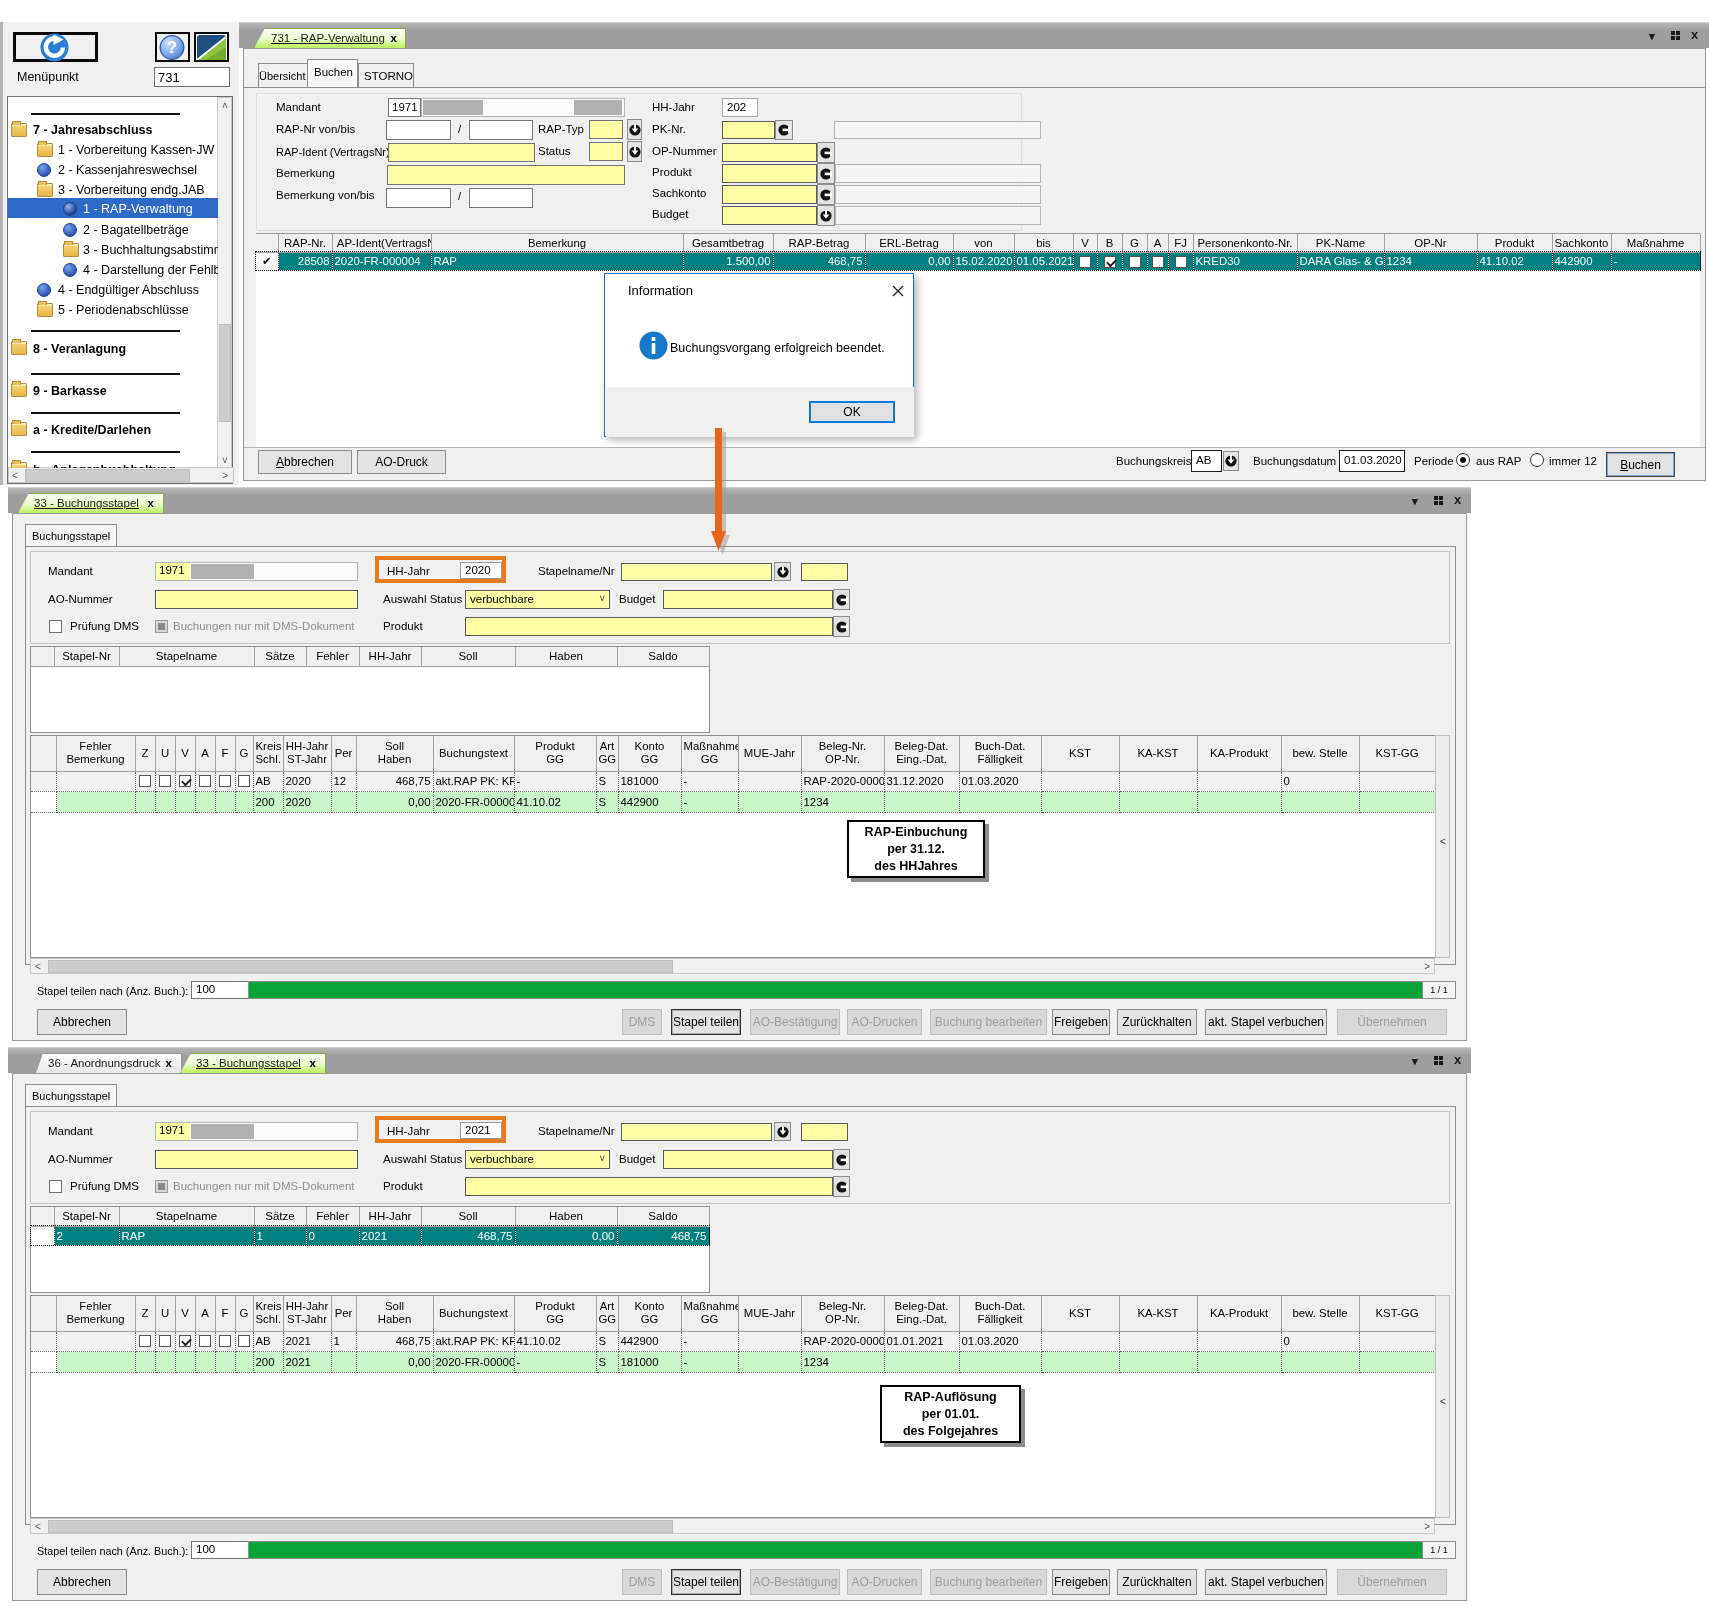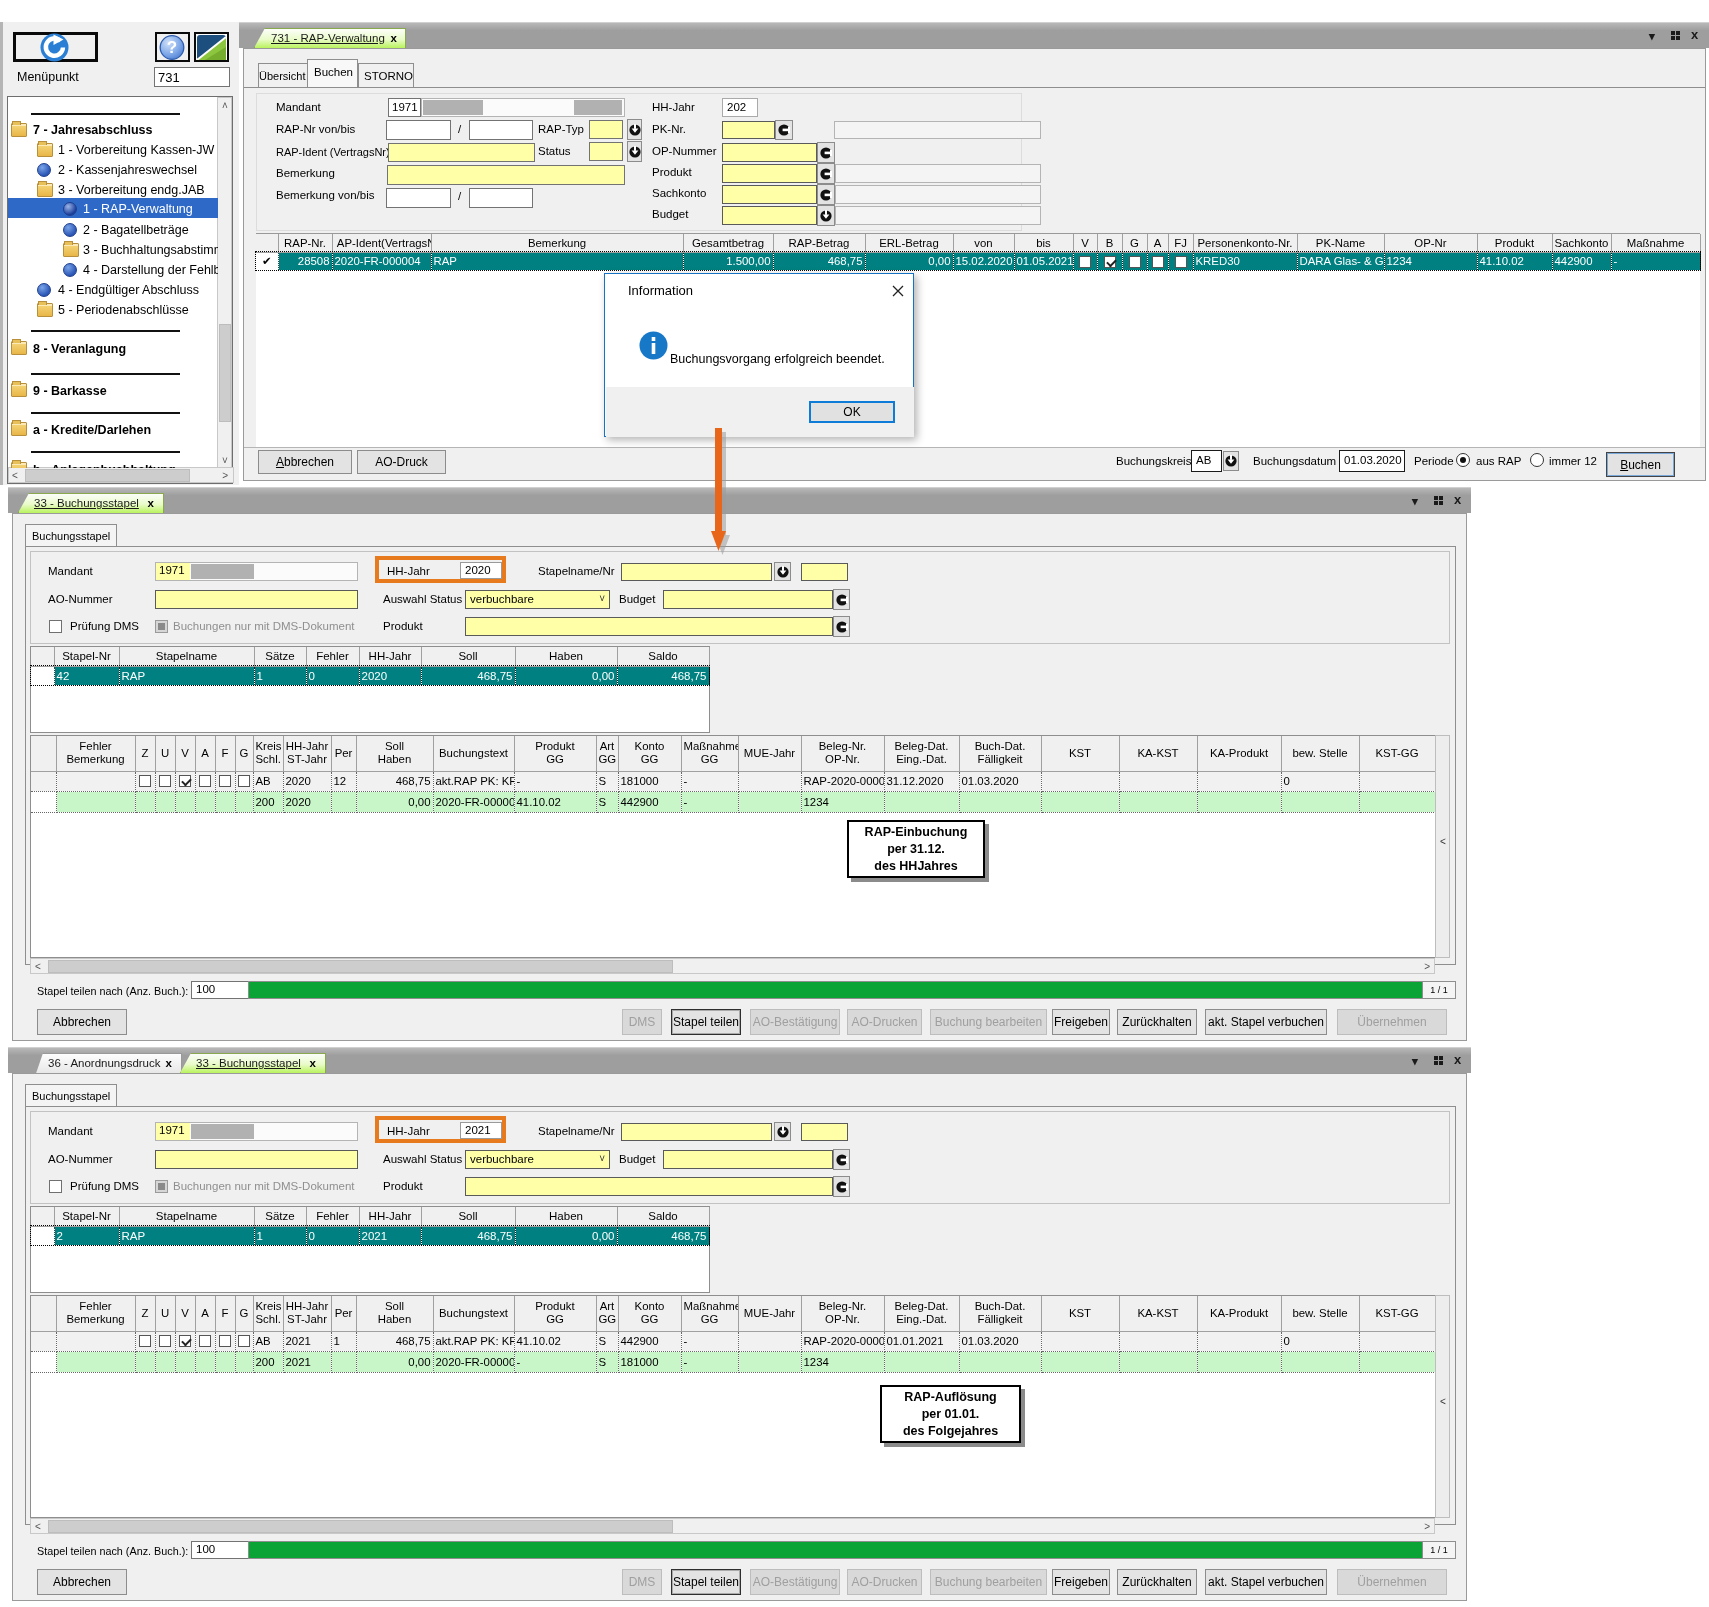--- a/index.html
+++ b/index.html
@@ -367,21 +367,21 @@
 <div id="dialog" class="abs" style="left:604px;top:273px;width:310px;height:164px;background:#fff;border:1px solid #1673c4;box-shadow:3px 3px 8px rgba(0,0,0,0.3);">
   <span class="lbl" style="left:23px;top:9px;font-size:13px;">Information</span>
   <svg class="abs" style="left:287px;top:11px;" width="12" height="12" viewBox="0 0 12 12">
         <path d="M1 1 L11 11 M11 1 L1 11" stroke="#222" stroke-width="1.3"></path>
       </svg>
   <svg class="abs" style="left:34px;top:57px;" width="29" height="29" viewBox="0 0 29 29">
     <circle cx="14.5" cy="14.5" r="14" fill="#1878c8"></circle>
     <rect x="12.7" y="6" width="3.6" height="4" fill="#fff"></rect>
     <rect x="12.7" y="12" width="3.6" height="11" fill="#fff"></rect>
   </svg>
-  <span class="lbl" style="left:65px;top:78px;font-size:12.5px;">Buchungsvorgang erfolgreich beendet.</span>
+  <span class="lbl" style="left:65px;top:67px;font-size:12.5px;">Buchungsvorgang erfolgreich beendet.</span>
   <div class="abs" style="left:1px;top:113px;width:308px;height:50px;background:#f0f0f0;"></div>
   <div class="btn" style="left:204px;top:127px;width:86px;height:22px;background:#e1e1e1;border:2px solid #0c7cd8;">OK</div>
 </div>
 
 <svg class="abs" style="left:705px;top:420px;z-index:5;" width="32" height="140" viewBox="0 0 32 140">
   <g fill="#9b9b9b" opacity="0.55" transform="translate(4,4)">
     <rect x="10" y="8" width="7" height="103"></rect>
     <polygon points="6,111 21,111 13.5,131"></polygon>
   </g>
   <g fill="#e8661a">
@@ -472,31 +472,20 @@
             <tr class="hdrrow" style="height:19px;">
               <th></th>
               <th>Stapel-Nr</th>
               <th>Stapelname</th>
               <th>Sätze</th>
               <th>Fehler</th>
               <th>HH-Jahr</th>
               <th>Soll</th>
               <th>Haben</th>
               <th>Saldo</th>
-            </tr>
-            <tr class="teal" style="height:19px;outline:1px dotted #000;">
-              <td style="background:#fff;border-right:1px dotted #444;"></td>
-              <td>42</td>
-              <td>RAP</td>
-              <td>1</td>
-              <td>0</td>
-              <td>2020</td>
-              <td class="num">468,75</td>
-              <td class="num">0,00</td>
-              <td class="num">468,75</td>
             </tr>
           </tbody>
         </table>
       </div>
       <div class="abs" style="left:22px;top:248px;width:1405px;height:223px;background:#fff;border:1px solid #8e8e8e;border-right:none;">
         <table class="grid" style="width:1404px;font-size:11.4px;">
           <colgroup>
             <col style="width:25px">
             <col style="width:79px">
             <col style="width:20px">

